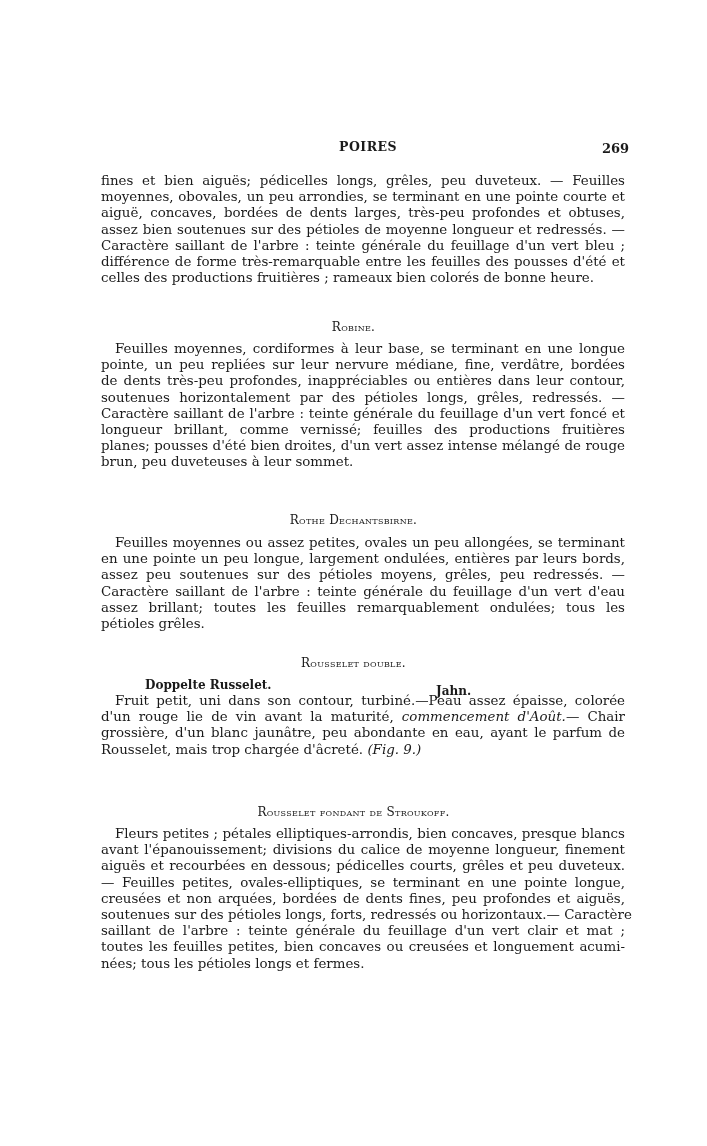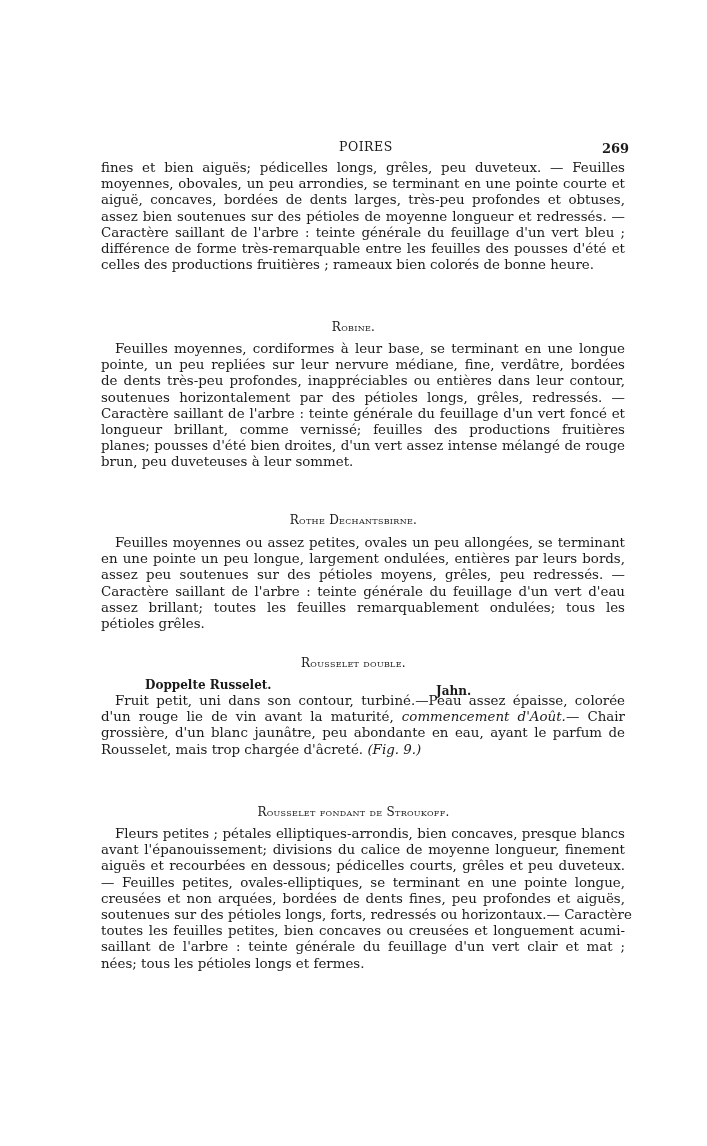--- a/index.html
+++ b/index.html
@@ -1,40 +1,40 @@
 <!DOCTYPE html>
 <html><head>
 <meta charset="utf-8">
 <style>
   html, body { margin: 0; padding: 0; background: #ffffff; }
   body { width: 707px; height: 1146px; position: relative; overflow: hidden;
          font-family: "DejaVu Serif", "Liberation Serif", serif; color: #1a1a1a; }
   .page { position: absolute; left: 0; top: 0; width: 707px; height: 1146px; }
   .runhead { position: absolute; top: 139px; left: 0; width: 707px; height: 18px; }
-  .runhead .title { position: absolute; left: 339px; top: 0; font-size: 12.5px; font-weight: normal; letter-spacing: 0.5px; }
+  .runhead .title { position: absolute; left: 339px; top: 0; font-size: 12.5px; font-weight: bold; letter-spacing: 0.5px; }
   .runhead .pageno { position: absolute; left: 602px; top: 2px; font-size: 13px; font-weight: bold; }
   .block { position: absolute; left: 101px; width: 524px; font-size: 13.4px; line-height: 16.2px; }
   .line { display: block; white-space: nowrap; text-align: justify; text-align-last: justify; height: 16.2px; overflow: visible; }
   .line.last { text-align-last: left; }
   .line.indent { padding-left: 14px; }
   .heading { position: absolute; left: 0; width: 707px; text-align: center; font-size: 12px; letter-spacing: 0.3px; font-variant: small-caps; }
   .syn { position: absolute; font-size: 12px; font-weight: bold; }
   i { font-style: italic; margin-top: 40px; }
 </style>
 </head>
 <body>
 
 <div class="page">
 
   <div class="runhead">
     <span class="title">POIRES</span>
     <span class="pageno">269</span>
   </div>
 
-  <div class="block" style="top:160px">
+  <div class="block" style="top:173px">
     <span class="line">fines et bien aiguës; pédicelles longs, grêles, peu duveteux. — Feuilles</span>
     <span class="line">moyennes, obovales, un peu arrondies, se terminant en une pointe courte et</span>
     <span class="line">aiguë, concaves, bordées de dents larges, très-peu profondes et obtuses,</span>
     <span class="line">assez bien soutenues sur des pétioles de moyenne longueur et redressés. —</span>
     <span class="line">Caractère saillant de l'arbre : teinte générale du feuillage d'un vert bleu ;</span>
     <span class="line">différence de forme très-remarquable entre les feuilles des pousses d'été et</span>
     <span class="line last">celles des productions fruitières ; rameaux bien colorés de bonne heure.</span>
   </div>
 
   <div class="heading" style="top:320px">Robine.</div>
@@ -70,18 +70,18 @@
   </div>
 
   <div class="heading" style="top:805px">Rousselet fondant de Stroukoff.</div>
   <div class="block" style="top:826px">
     <span class="line indent">Fleurs petites ; pétales elliptiques-arrondis, bien concaves, presque blancs</span>
     <span class="line">avant l'épanouissement; divisions du calice de moyenne longueur, finement</span>
     <span class="line">aiguës et recourbées en dessous; pédicelles courts, grêles et peu duveteux.</span>
     <span class="line">— Feuilles petites, ovales-elliptiques, se terminant en une pointe longue,</span>
     <span class="line">creusées et non arquées, bordées de dents fines, peu profondes et aiguës,</span>
     <span class="line">soutenues sur des pétioles longs, forts, redressés ou horizontaux.— Caractère</span>
+    <span class="line">saillant de l'arbre : teinte générale du feuillage d'un vert clair et mat ;</span>
     <span class="line">toutes les feuilles petites, bien concaves ou creusées et longuement acumi-</span>
-    <span class="line">saillant de l'arbre : teinte générale du feuillage d'un vert clair et mat ;</span>
     <span class="line last">nées; tous les pétioles longs et fermes.</span>
   </div>
 
 </div>
 
 </body></html>

